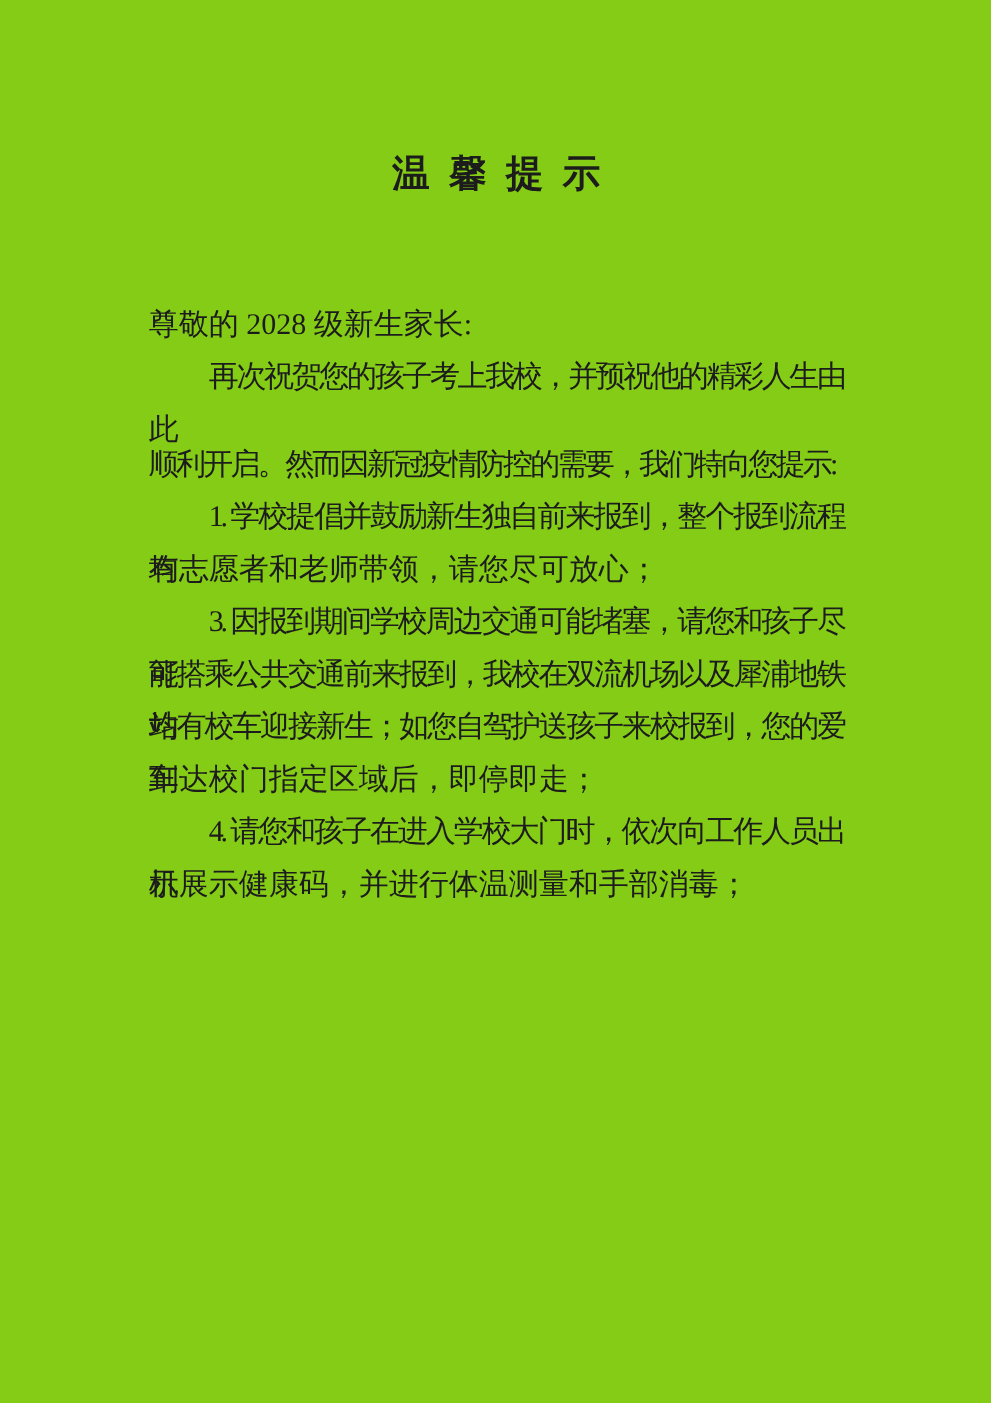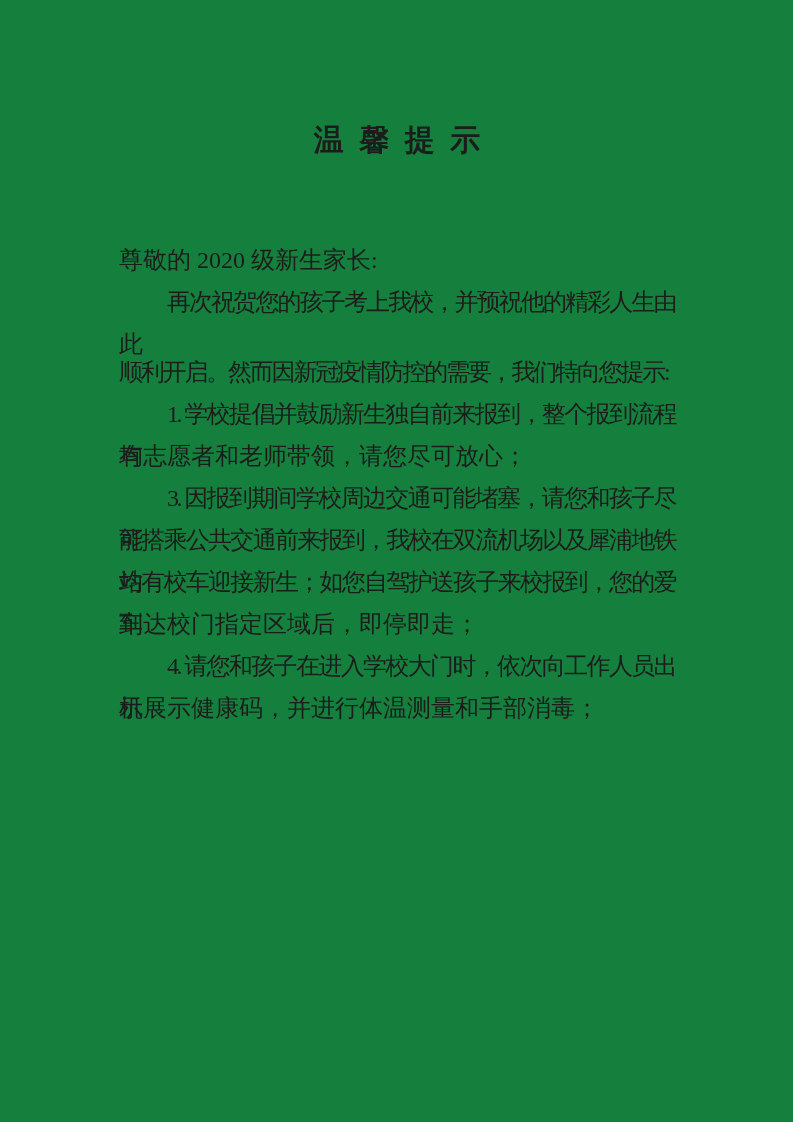--- a/index.html
+++ b/index.html
@@ -4,21 +4,21 @@
 <style>
   html, body {
     margin: 0;
     padding: 0;
     background: #ffffff;
   }
   .page {
     position: relative;
     width: 793px;
     height: 1122px;
-    background: #15803d;
+    background: #84cc16;
     overflow: hidden;
     font-family: "Liberation Serif", "DejaVu Serif", serif;
     color: #1c1c1c;
   }
   .title {
     position: absolute;
     top: 121px;
     left: 119px;
     width: 556px;
     margin: 0;
@@ -65,21 +65,21 @@
 </head>
 <body>
 
 <div class="page">
 
   <h1 class="title">温 馨 提 示</h1>
 
   <div class="body-block">
 
     <div class="para">
-      <div class="line">尊敬的 2020 级新生家长:</div>
+      <div class="line">尊敬的 2028 级新生家长:</div>
     </div>
 
     <div class="para">
       <div class="line indent fill">再次祝贺您的孩子考上我校，并预祝他的精彩人生由此</div>
       <div class="line tight">顺利开启。然而因新冠疫情防控的需要，我们特向您提示:</div>
     </div>
 
     <div class="para">
       <div class="line indent fill">1. 学校提倡并鼓励新生独自前来报到，整个报到流程均</div>
       <div class="line">有志愿者和老师带领，请您尽可放心；</div>

